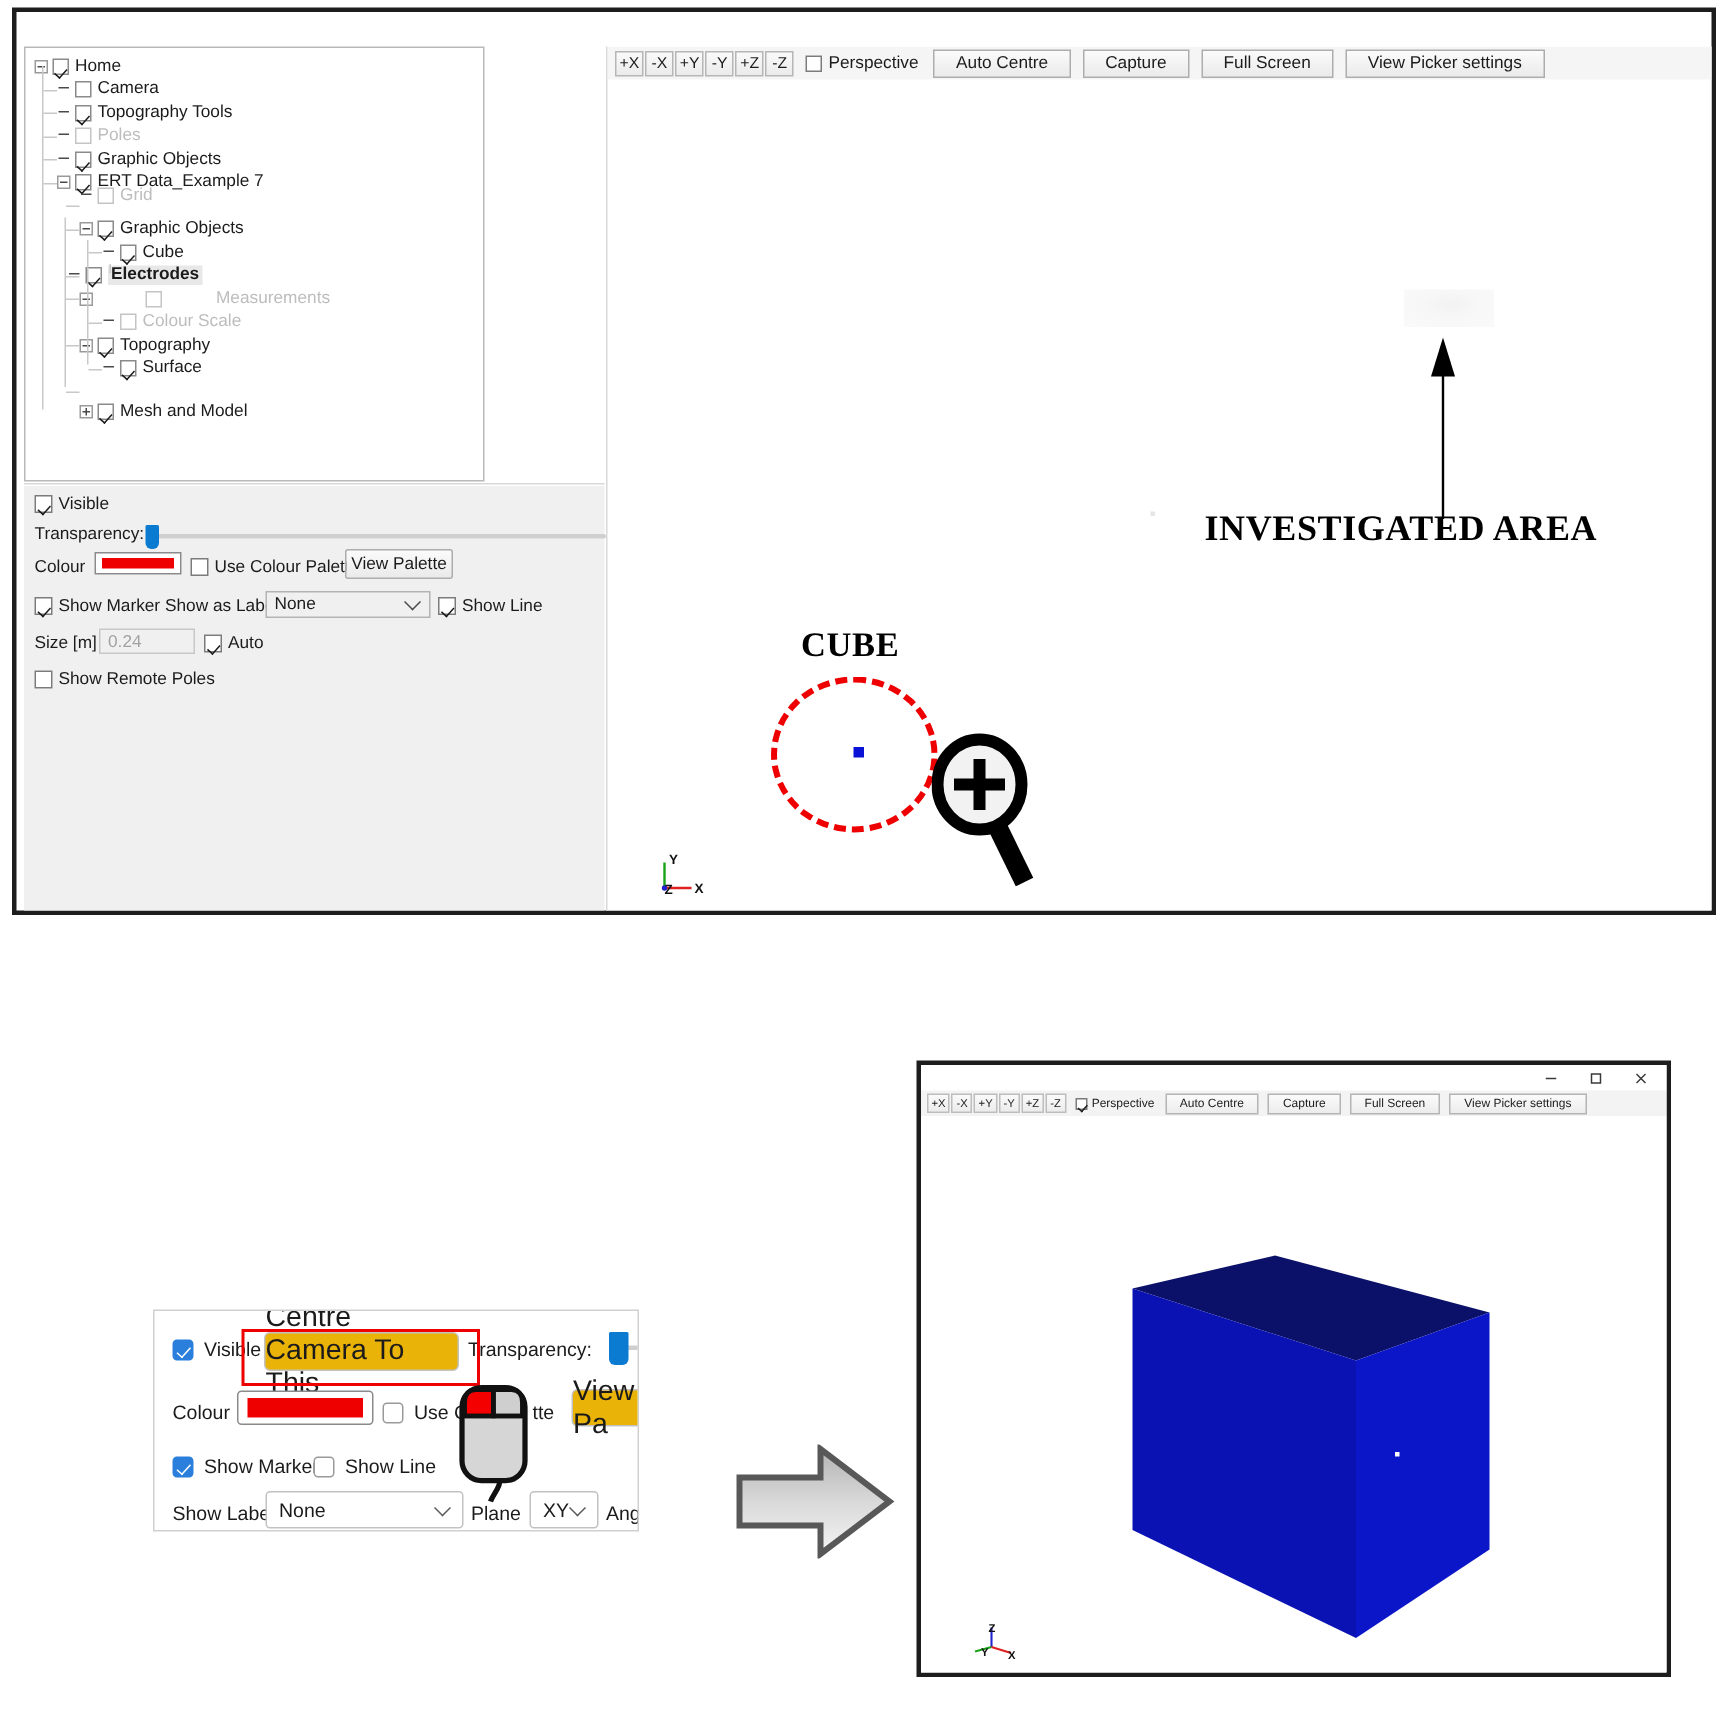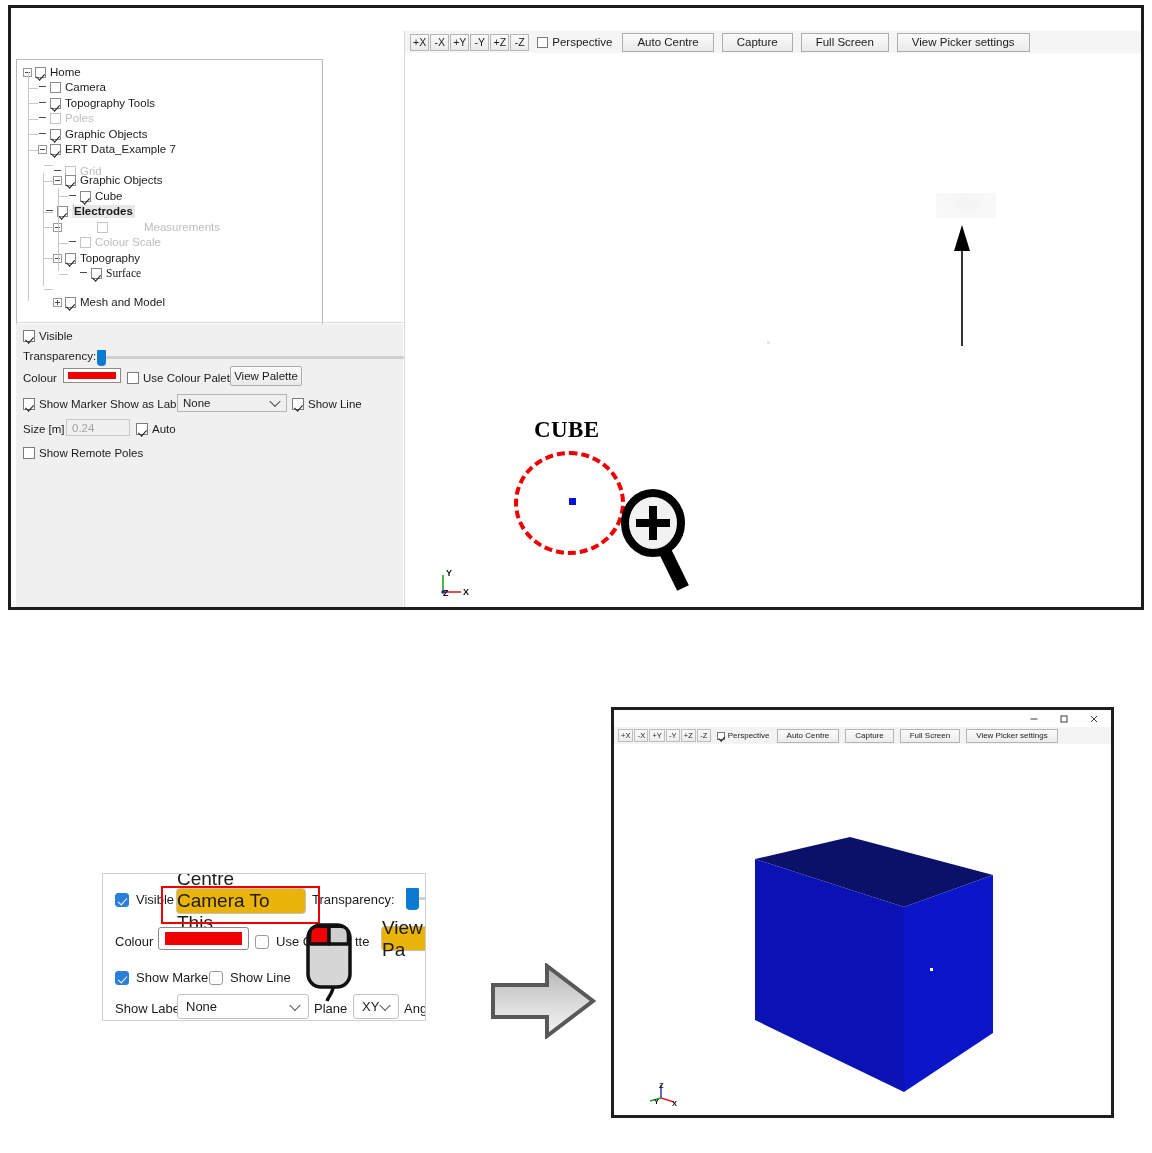--- a/index.html
+++ b/index.html
@@ -14,21 +14,21 @@
   .app-icon{position:absolute;left:7px;top:4px;width:14px;height:13px;border-radius:1px;
     background:linear-gradient(160deg,#6ea8d8 0 45%,#3f7c3f 45% 75%,#d9d9d9 75% 100%);
     border:1px solid #9db4c7;box-sizing:border-box;}
   .app-title{position:absolute;left:27px;top:3px;font-size:11.5px;color:#1b1b1b;letter-spacing:.1px;}
   .wctrl{position:absolute;top:0;width:44px;height:22px;cursor:default;}
   .wctrl svg{position:absolute;left:50%;top:50%;transform:translate(-50%,-50%);}
   #w-min{right:88px;} #w-max{right:44px;} #w-close{right:0px;}
 
   
   #tree-panel{position:absolute;left:5px;top:23px;width:307px;height:290px;
-    border:1px solid #b9b9b9;background:#ffffff;box-sizing:border-box;overflow:hidden;margin-top:28px;}
+    border:1px solid #b9b9b9;background:#ffffff;box-sizing:border-box;overflow:hidden;}
   #props-panel{position:absolute;left:5px;top:316px;width:387px;height:283px;
     background:#f0f0f0;box-sizing:border-box;}
   #left-divider{position:absolute;left:5px;top:314px;width:387px;height:1px;background:#d8d8d8;}
 
   
   .tnode{position:absolute;height:16px;font-size:11.5px;color:#1b1b1b;white-space:nowrap;
     display:flex;align-items:center;}
   .texp{width:9px;height:9px;border:1px solid #9a9a9a;background:#fff;box-sizing:border-box;
     position:relative;margin-right:3px;flex:0 0 auto;}
   .texp::before{content:"";position:absolute;left:1px;right:1px;top:3px;height:1px;background:#4a4a4a;}
@@ -164,21 +164,21 @@
           <span class="tcb on"></span>
           <span class="tlbl">Graphic Objects</span>
         </div>
         <div class="tline-h" style="left: 12px; top: 74px; width: 9px;"></div>
         <div class="tnode" style="left: 21px; top: 81.5px;">
           <span class="texp"></span>
           <span class="tcb on"></span>
           <span class="tlbl">ERT Data_Example 7</span>
         </div>
         <div class="tline-h" style="left: 12px; top: 89.5px; width: 9px;"></div>
-        <div class="tnode" style="left: 36px; top: 103px;">
+        <div class="tnode" style="left: 36px; top: 90px;">
           <span class="texp none"></span>
           <span class="tcb dim"></span>
           <span class="tlbl dim">Grid</span>
         </div>
         <div class="tline-h" style="left: 27px; top: 105px; width: 9px;"></div>
         <div class="tnode" style="left: 36px; top: 112.5px;">
           <span class="texp"></span>
           <span class="tcb on"></span>
           <span class="tlbl">Graphic Objects</span>
         </div>
@@ -206,21 +206,21 @@
           <span class="tcb dim"></span>
           <span class="tlbl dim">Colour Scale</span>
         </div>
         <div class="tline-h" style="left: 42px; top: 182.5px; width: 9px;"></div>
         <div class="tnode" style="left: 36px; top: 190px;">
           <span class="texp"></span>
           <span class="tcb on"></span>
           <span class="tlbl">Topography</span>
         </div>
         <div class="tline-h" style="left: 27px; top: 198px; width: 9px;"></div>
-        <div class="tnode" style="left: 62px; top: 205.5px; font-family: Liberation Serif, serif;">
+        <div class="tnode" style="left: 51px; top: 205.5px;">
           <span class="texp none"></span>
           <span class="tcb on"></span>
           <span class="tlbl">Surface</span>
         </div>
         <div class="tline-h" style="left: 42px; top: 213.5px; width: 9px;"></div>
         <div class="tnode" style="left: 36px; top: 234px;">
           <span class="texp plus"></span>
           <span class="tcb on"></span>
           <span class="tlbl">Mesh and Model</span>
         </div>
@@ -312,20 +312,21 @@
         </div>
     </div>
 
     <div class="patch" style="left:531px;top:162px;width:60px;height:25px;"></div>
 
     <svg style="position:absolute;left:525px;top:190px;width:70px;height:125px;">
       <line x1="32" y1="125" x2="32" y2="26" stroke="#000" stroke-width="1.6"></line>
       <polygon points="32,4 24,30 40,30" fill="#000"></polygon>
     </svg>
 
+    <div class="ann-text" style="left:398px;top:309px;font-size:24px;">INVESTIGATED AREA</div>
 
     <div class="ann-text" style="left:129px;top:386px;font-size:23px;">CUBE</div>
 
     <div class="dashcircle" style="left:109px;top:420px;width:111px;height:104px;"></div>
     <div class="bluedot" style="left:164px;top:467px;width:7px;height:7px;"></div>
 
     <svg style="position:absolute;left:216px;top:457px;width:72px;height:110px;">
       <line x1="40" y1="55" x2="62" y2="100" stroke="#000" stroke-width="13" stroke-linecap="butt"></line>
       <ellipse cx="32" cy="35" rx="28" ry="30" fill="#f2f2f2" stroke="#000" stroke-width="8"></ellipse>
       <line x1="15" y1="35" x2="49" y2="35" stroke="#000" stroke-width="8"></line>

